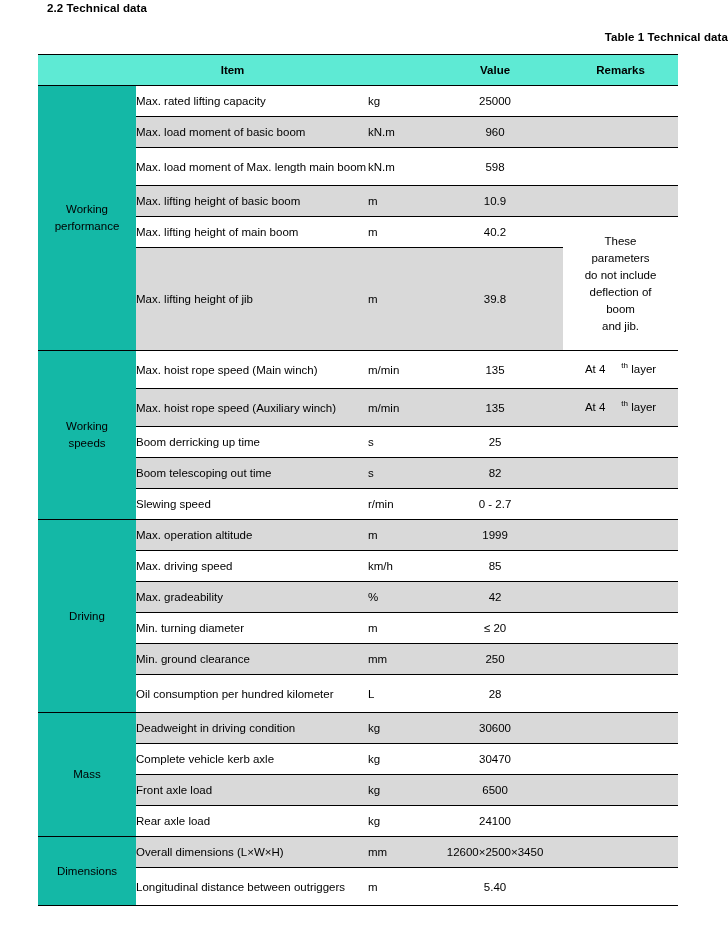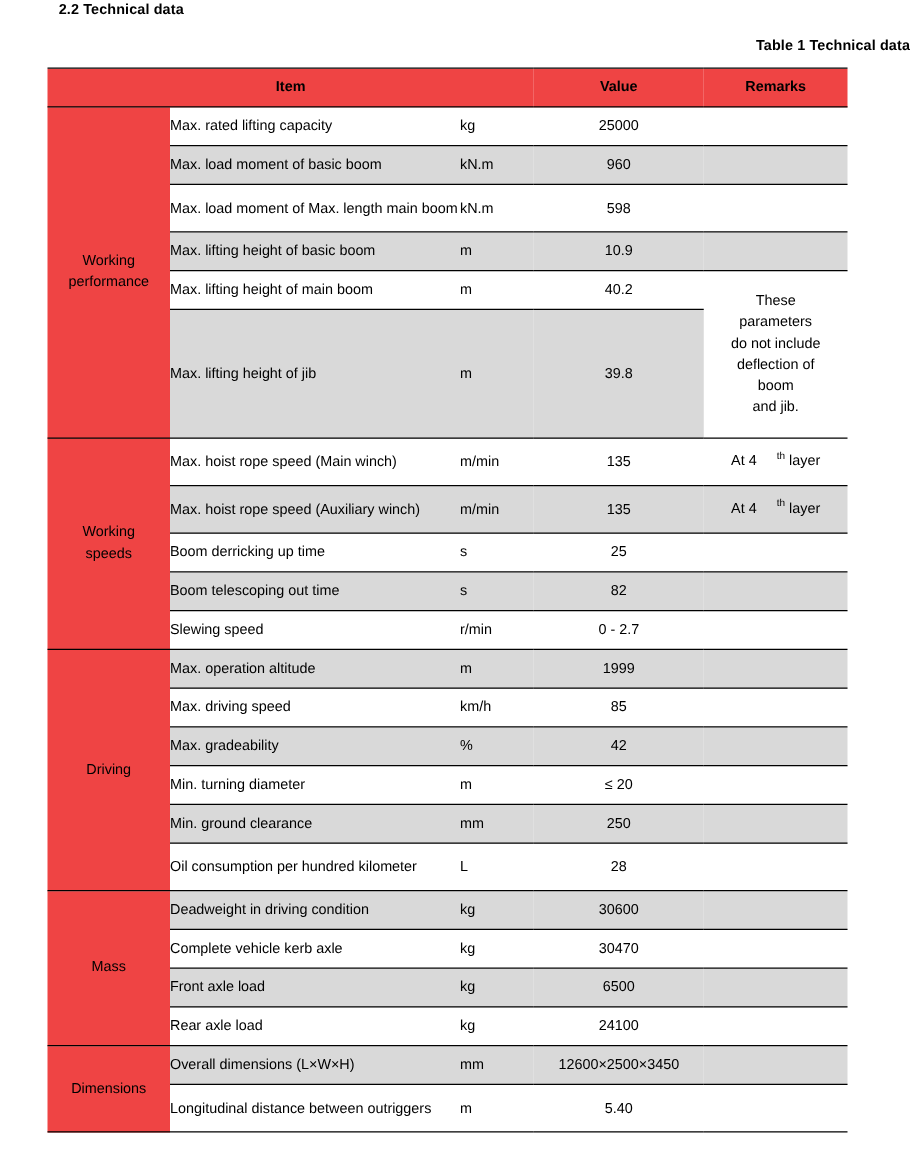--- a/index.html
+++ b/index.html
@@ -63,39 +63,39 @@
 
   
   col.c-cat    { width: 98px; }
   col.c-name   { width: 232px; }
   col.c-unit   { width: 59px; }
   col.c-value  { width: 136px; }
   col.c-remark { width: 115px; }
 
   
   tr.hdr th {
-    background: #ef4444;
+    background: #5eead4;
     font-weight: bold;
     font-size: 11.5px;
     text-align: center;
     height: 30px;
     border-top: 1.6px solid #000;
     border-bottom: 1.6px solid #000;
   }
   th.h-item   { }
   th.h-value  { border-left: 1.2px solid #000; }
   th.h-remark { border-left: 1.2px solid #000; }
 
   
   td.cat {
     text-align: center;
     font-size: 11.5px;
     line-height: 17px;
     border-right: 1.2px solid #000;
-    background: #ef4444;
+    background: #14b8a6;
     padding: 0 2px;
   }
   td.nm {
     text-align: left;
     padding: 0 0 0 9px;
     line-height: 18px;
   }
   td.un {
     text-align: left;
     padding: 0 0 0 7px;

